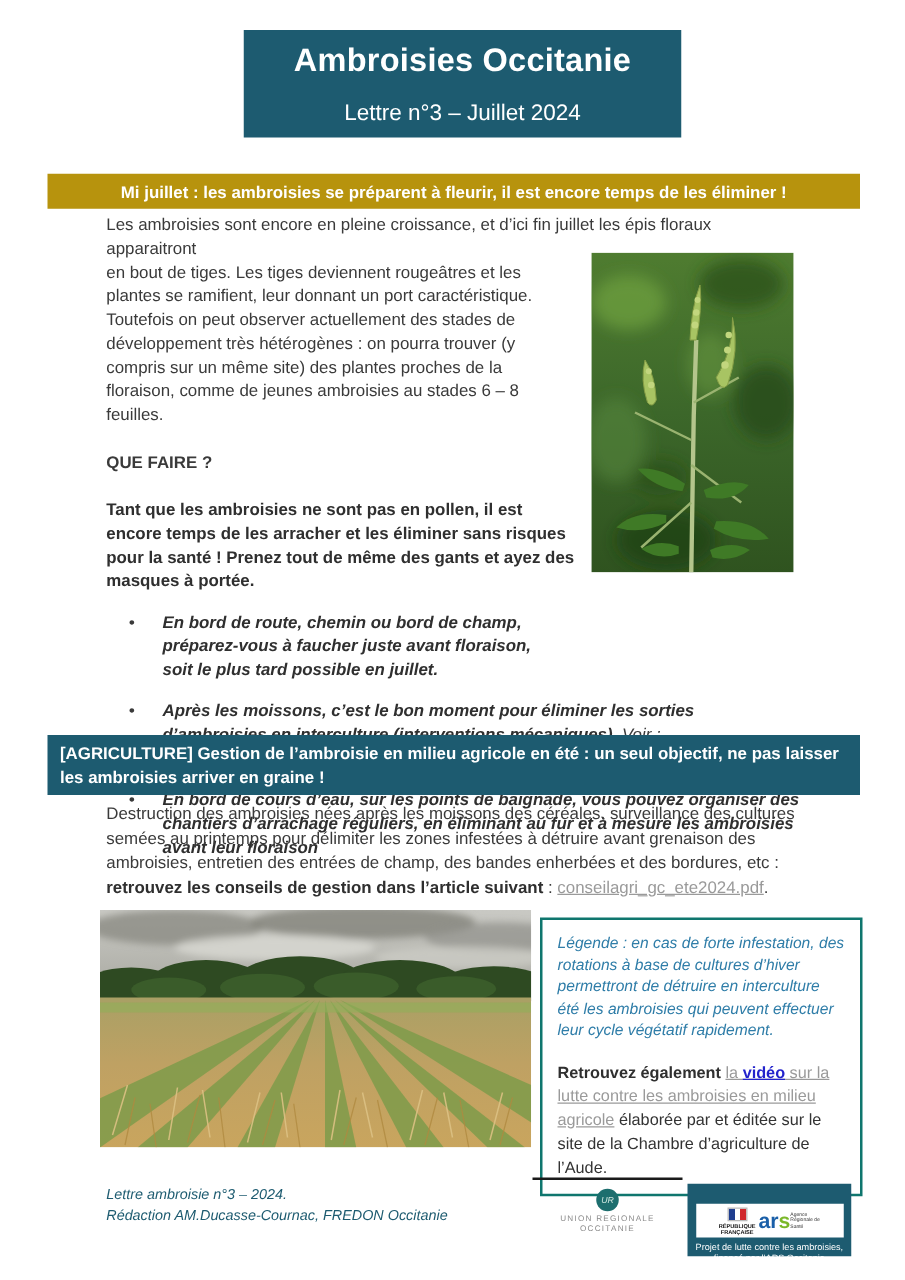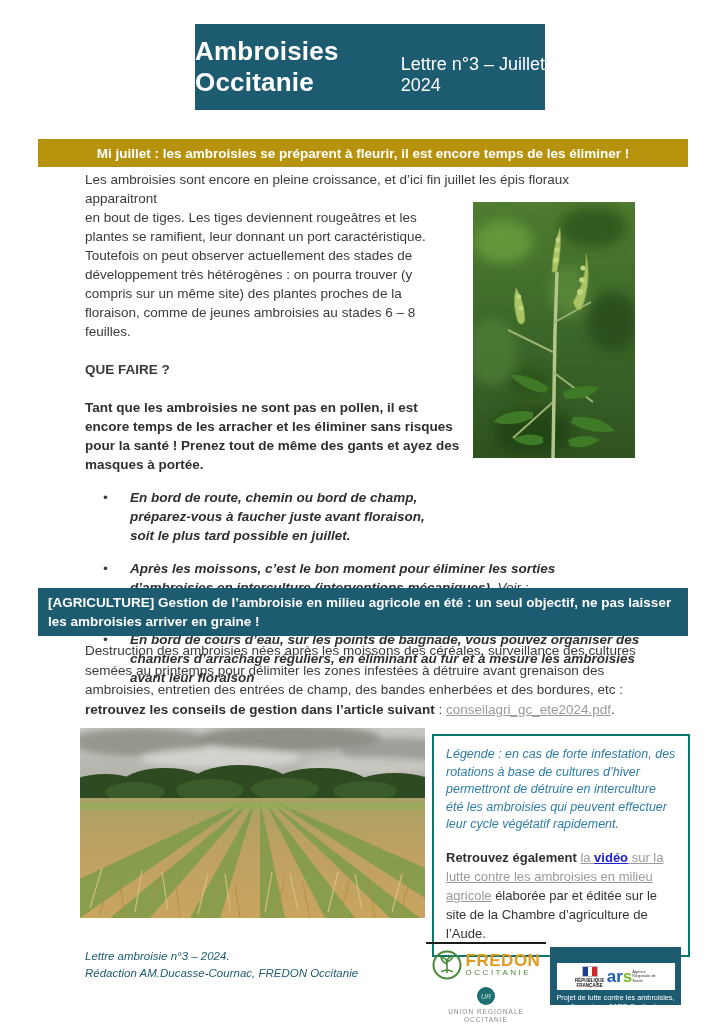--- a/index.html
+++ b/index.html
@@ -1,21 +1,21 @@
 <!DOCTYPE html>
 <html><head>
 <meta charset="utf-8">
 <style>
   html,body{margin:0;padding:0;background:#ffffff;}
   .page{position:relative;width:724px;height:1024px;background:#ffffff;overflow:hidden;
         font-family:"Liberation Sans",sans-serif;color:#3a3a3a;}
 
   
   .header-box{position:absolute;left:195px;top:24px;width:350px;height:86px;background:#1d5b70;
-              display:flex;flex-direction:row;justify-content:center;align-items:center;color:#fff;}
+              display:flex;flex-direction:column;justify-content:center;align-items:center;color:#fff;}
   .header-title{font-size:26px;font-weight:bold;letter-spacing:.2px;}
   .header-subtitle{font-size:18px;margin-top:16px;font-weight:400;}
 
   
   .gold-banner{position:absolute;left:38px;top:139px;width:650px;height:28px;background:#b7930d;
                color:#fff;font-weight:bold;font-size:13.5px;display:flex;align-items:center;justify-content:center;}
   .teal-banner{position:absolute;left:38px;top:588px;width:650px;background:#1d5b70;color:#fff;
                font-weight:bold;font-size:13.5px;line-height:19px;padding:5px 10px;box-sizing:border-box;}
 
   
@@ -228,31 +228,20 @@
     </p>
   </div>
 
   <div class="credits">
     <div>Lettre ambroisie n°3 – 2024.</div>
     <div>Rédaction AM.Ducasse-Cournac, FREDON Occitanie</div>
   </div>
 
   <div class="fredon-block">
     <div class="fredon-rule"></div>
-    <div class="fredon-row">
-      <svg width="30" height="30" viewBox="0 0 30 30">
-        <circle cx="15" cy="15" r="13.5" fill="none" stroke="#4a8b3a" stroke-width="2"></circle>
-        <path d="M15 23 L15 10 M15 14 Q10 12 9 7 Q14 8 15 12 M15 12 Q20 10 21 6 Q16 7 15 11" stroke="#4a8b3a" stroke-width="1.6" fill="none"></path>
-        <path d="M9 22 Q15 18 21 22" stroke="#4a8b3a" stroke-width="1.4" fill="none"></path>
-      </svg>
-      <div class="fredon-text">
-        <div class="fredon-name">FREDON</div>
-        <div class="fredon-region">OCCITANIE</div>
-      </div>
-    </div>
     <div class="union-block">
       <div class="union-circle">UR</div>
       <div class="union-line">UNION REGIONALE</div>
       <div class="union-line">OCCITANIE</div>
     </div>
   </div>
 
   <div class="ars-panel">
     <div class="ars-white">
       <div class="rf-block">

